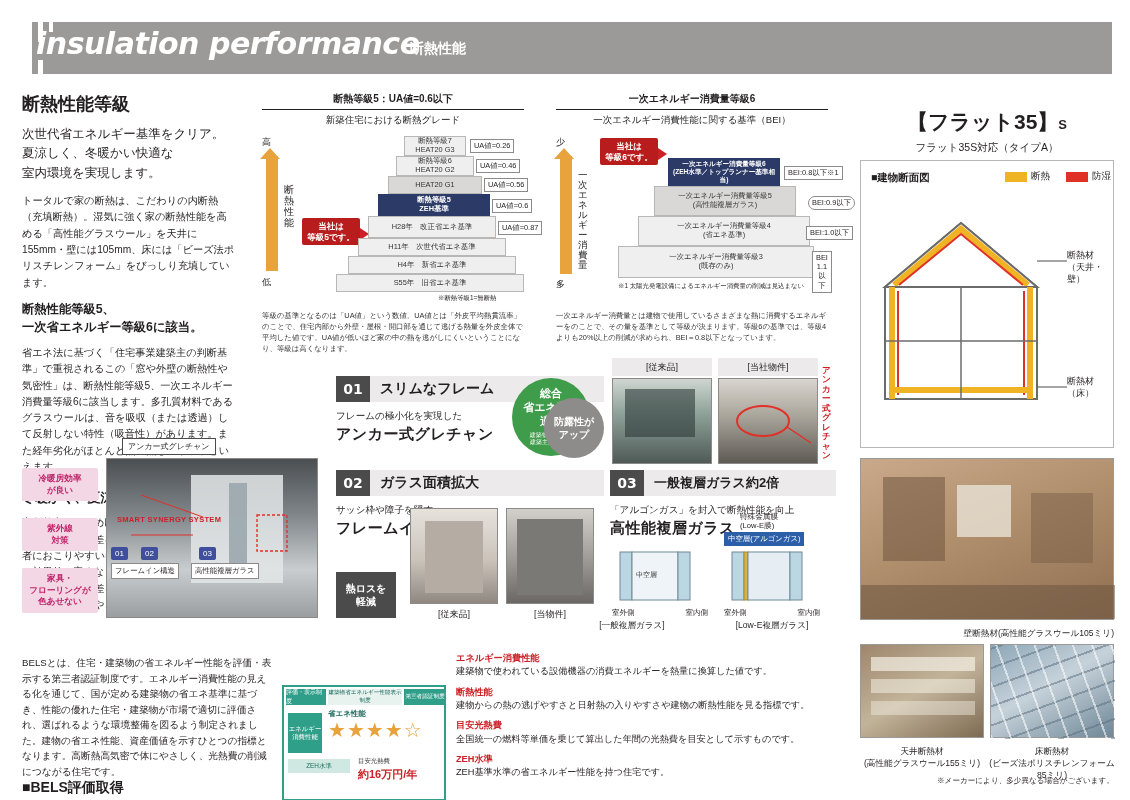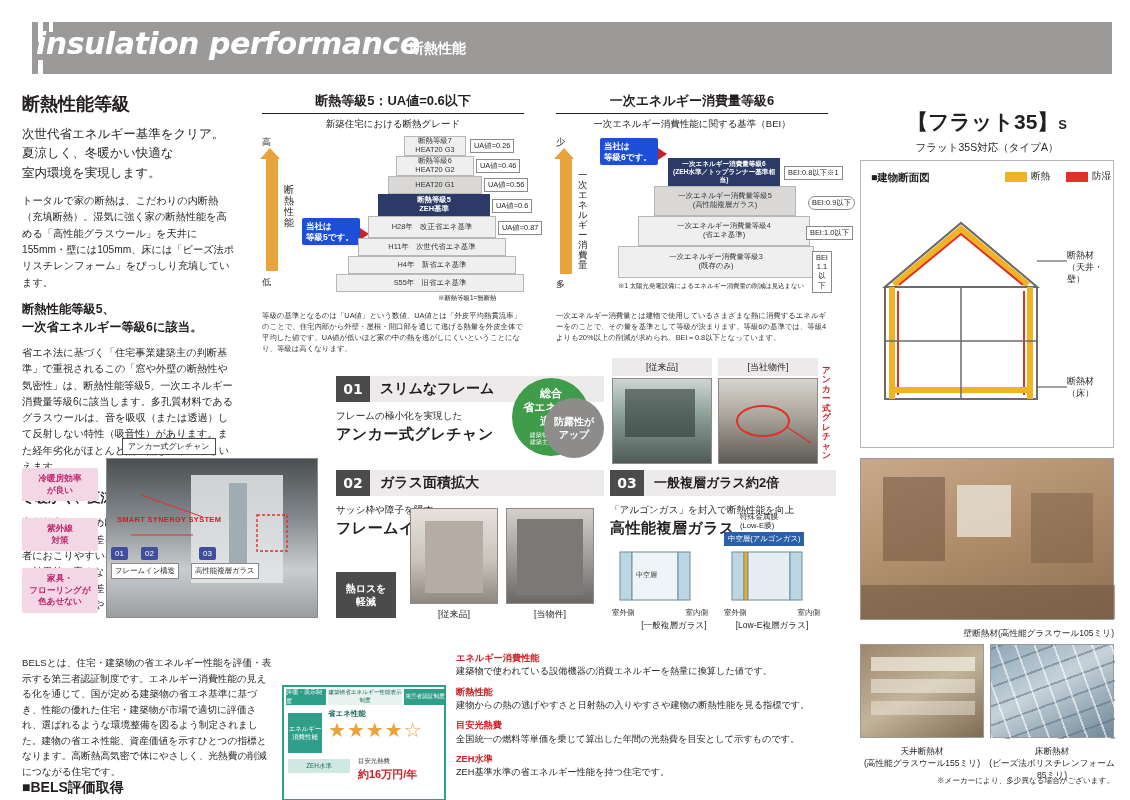--- a/index.html
+++ b/index.html
@@ -31,41 +31,41 @@
   }
   #left-col { position:absolute; left:22px; top:92px; width:215px; }
   #left-col .h1 { font-size:18px; font-weight:bold; margin-bottom:9px; }
   #left-col .lead { font-size:12.5px; line-height:1.55; margin-bottom:10px; }
   #left-col .body { font-size:10.2px; line-height:1.6; margin-bottom:9px; }
   #left-col .sub { font-size:12.3px; font-weight:bold; line-height:1.5; margin-bottom:8px; }
   #left-col .h2 { font-size:13px; font-weight:bold; margin:14px 0 8px; }
 
   
   .panel-title {
-    text-align:center; font-size:13px; font-weight:bold;
+    text-align:center; font-size:10px; font-weight:bold;
     border-bottom:1px solid #231f20; padding-bottom:3px;
   }
   .panel-sub { text-align:center; font-size:9.5px; margin-top:4px; }
   .note { font-size:7.4px; line-height:1.5; color:#333; }
 
   .pyr-row {
     position:absolute; background:#f0efef; border:1px solid #b9b7b6;
     display:flex; align-items:center; justify-content:center;
     font-size:7.4px; text-align:center; line-height:1.2; color:#333;
   }
   .pyr-row.dark { background:#2b3a66; color:#ffffff; border-color:#2b3a66; font-weight:bold; }
   .pyr-row.mid { background:#d9d8d7; }
   .ua-val {
     position:absolute; font-size:7.4px; border:1px solid #8d8b8a;
     background:#ffffff; padding:1px 3px; white-space:nowrap;
   }
 
   .callout-red {
-    position:absolute; background:#1d4ed8; color:#fff;
-    font-size:8.5px; font-weight:bold; text-align:left;
+    position:absolute; background:#b91c1c; color:#fff;
+    font-size:8.5px; font-weight:bold; text-align:center;
     padding:3px 4px; line-height:1.25; border-radius:2px;
   }
 
   .axis-label { position:absolute; font-size:9px; }
   .axis-bar { position:absolute; width:12px; background:#e8a33d; }
 
   
   .num-head {
     display:flex; align-items:stretch; height:26px; background:#eceaea;
   }
@@ -384,21 +384,21 @@
       <rect x="8" y="4" width="12" height="48" fill="#bcd7e4" stroke="#6f8a96"></rect>
       <rect x="20" y="4" width="46" height="48" fill="#eef4f7" stroke="#6f8a96"></rect>
       <rect x="66" y="4" width="12" height="48" fill="#bcd7e4" stroke="#6f8a96"></rect>
     </svg>
     <div style="position:absolute;left:24px;top:22px;font-size:7px;color:#333;">中空層</div>
   </div>
   <div style="position:absolute;left:612px;top:608px;width:96px;font-size:7.5px;display:flex;justify-content:space-between;">
     <span>室外側</span>
     <span>室内側</span>
   </div>
-  <div class="cap" style="position:absolute;left:620px;top:620px;width:108px;font-size:8.6px;">[一般複層ガラス]</div>
+  <div class="cap" style="position:absolute;left:578px;top:620px;width:108px;font-size:8.6px;">[一般複層ガラス]</div>
 
   <div style="position:absolute;left:724px;top:548px;width:96px;height:60px;">
     <svg width="96" height="60">
       <rect x="8" y="4" width="12" height="48" fill="#bcd7e4" stroke="#6f8a96"></rect>
       <rect x="20" y="4" width="4" height="48" fill="#d8b24a" stroke="#a98a2f"></rect>
       <rect x="24" y="4" width="42" height="48" fill="#e6eef3" stroke="#6f8a96"></rect>
       <rect x="66" y="4" width="12" height="48" fill="#bcd7e4" stroke="#6f8a96"></rect>
     </svg>
   </div>
   <div style="position:absolute;left:724px;top:608px;width:96px;font-size:7.5px;display:flex;justify-content:space-between;">

